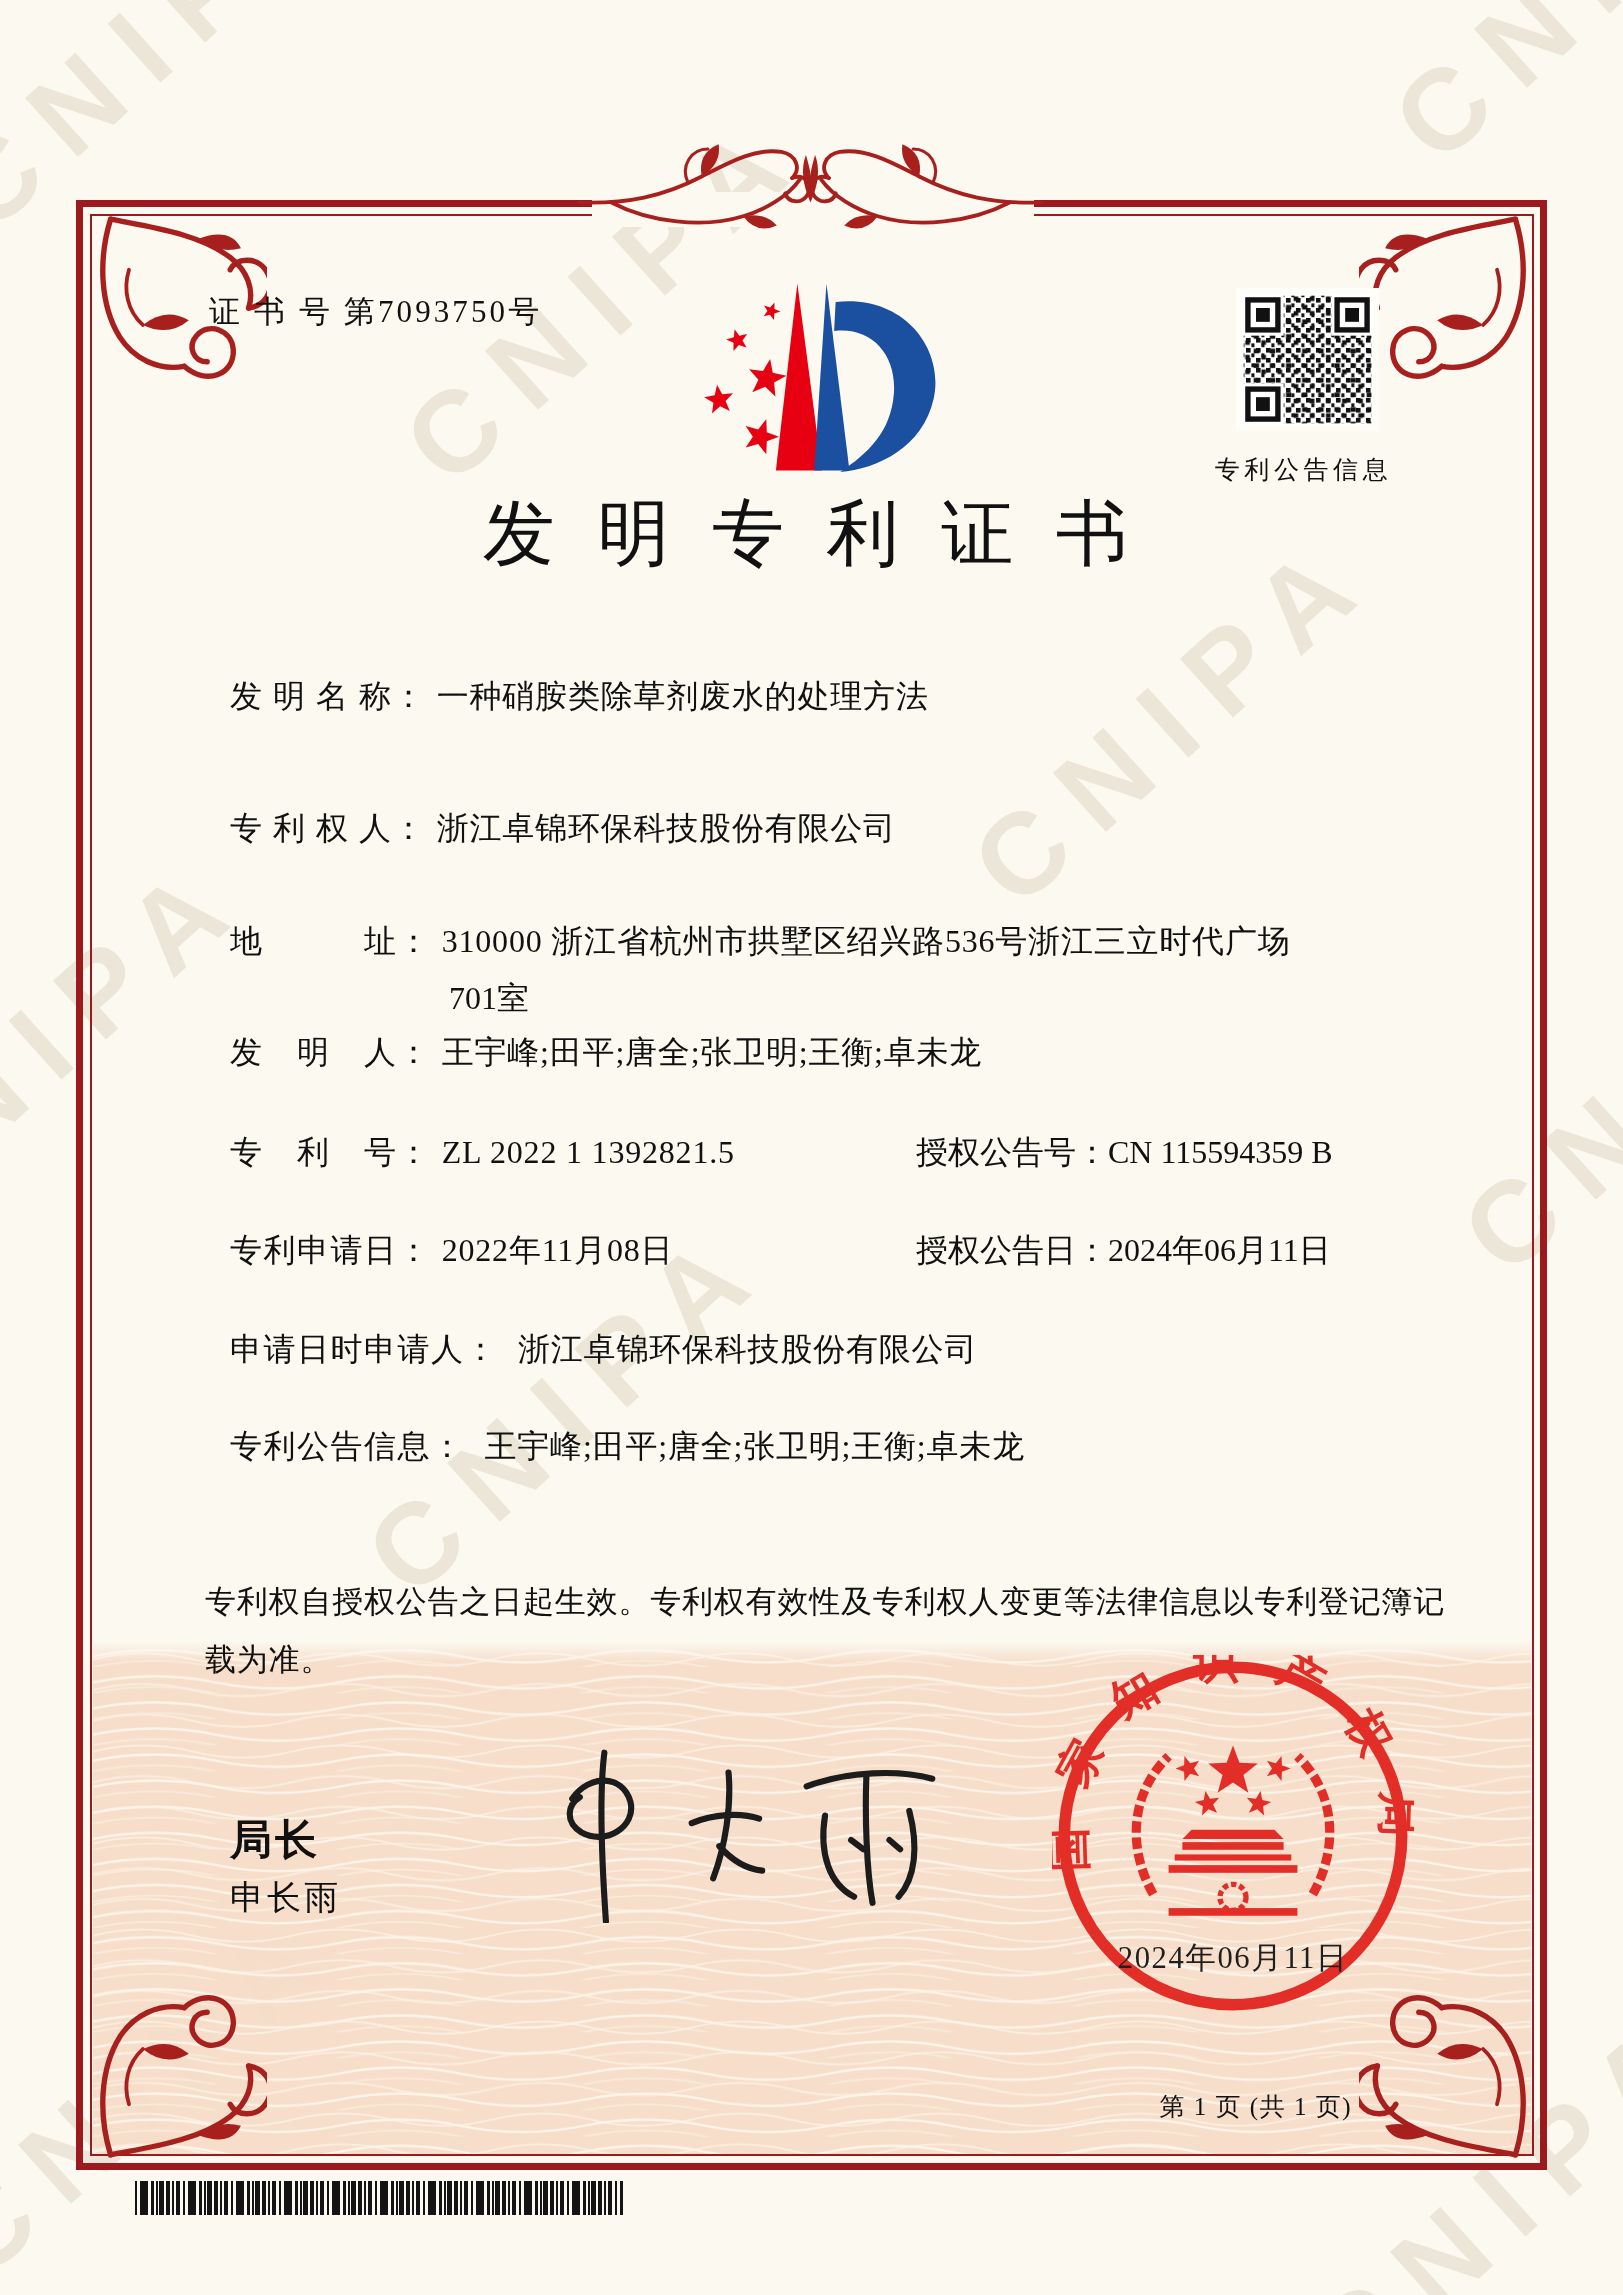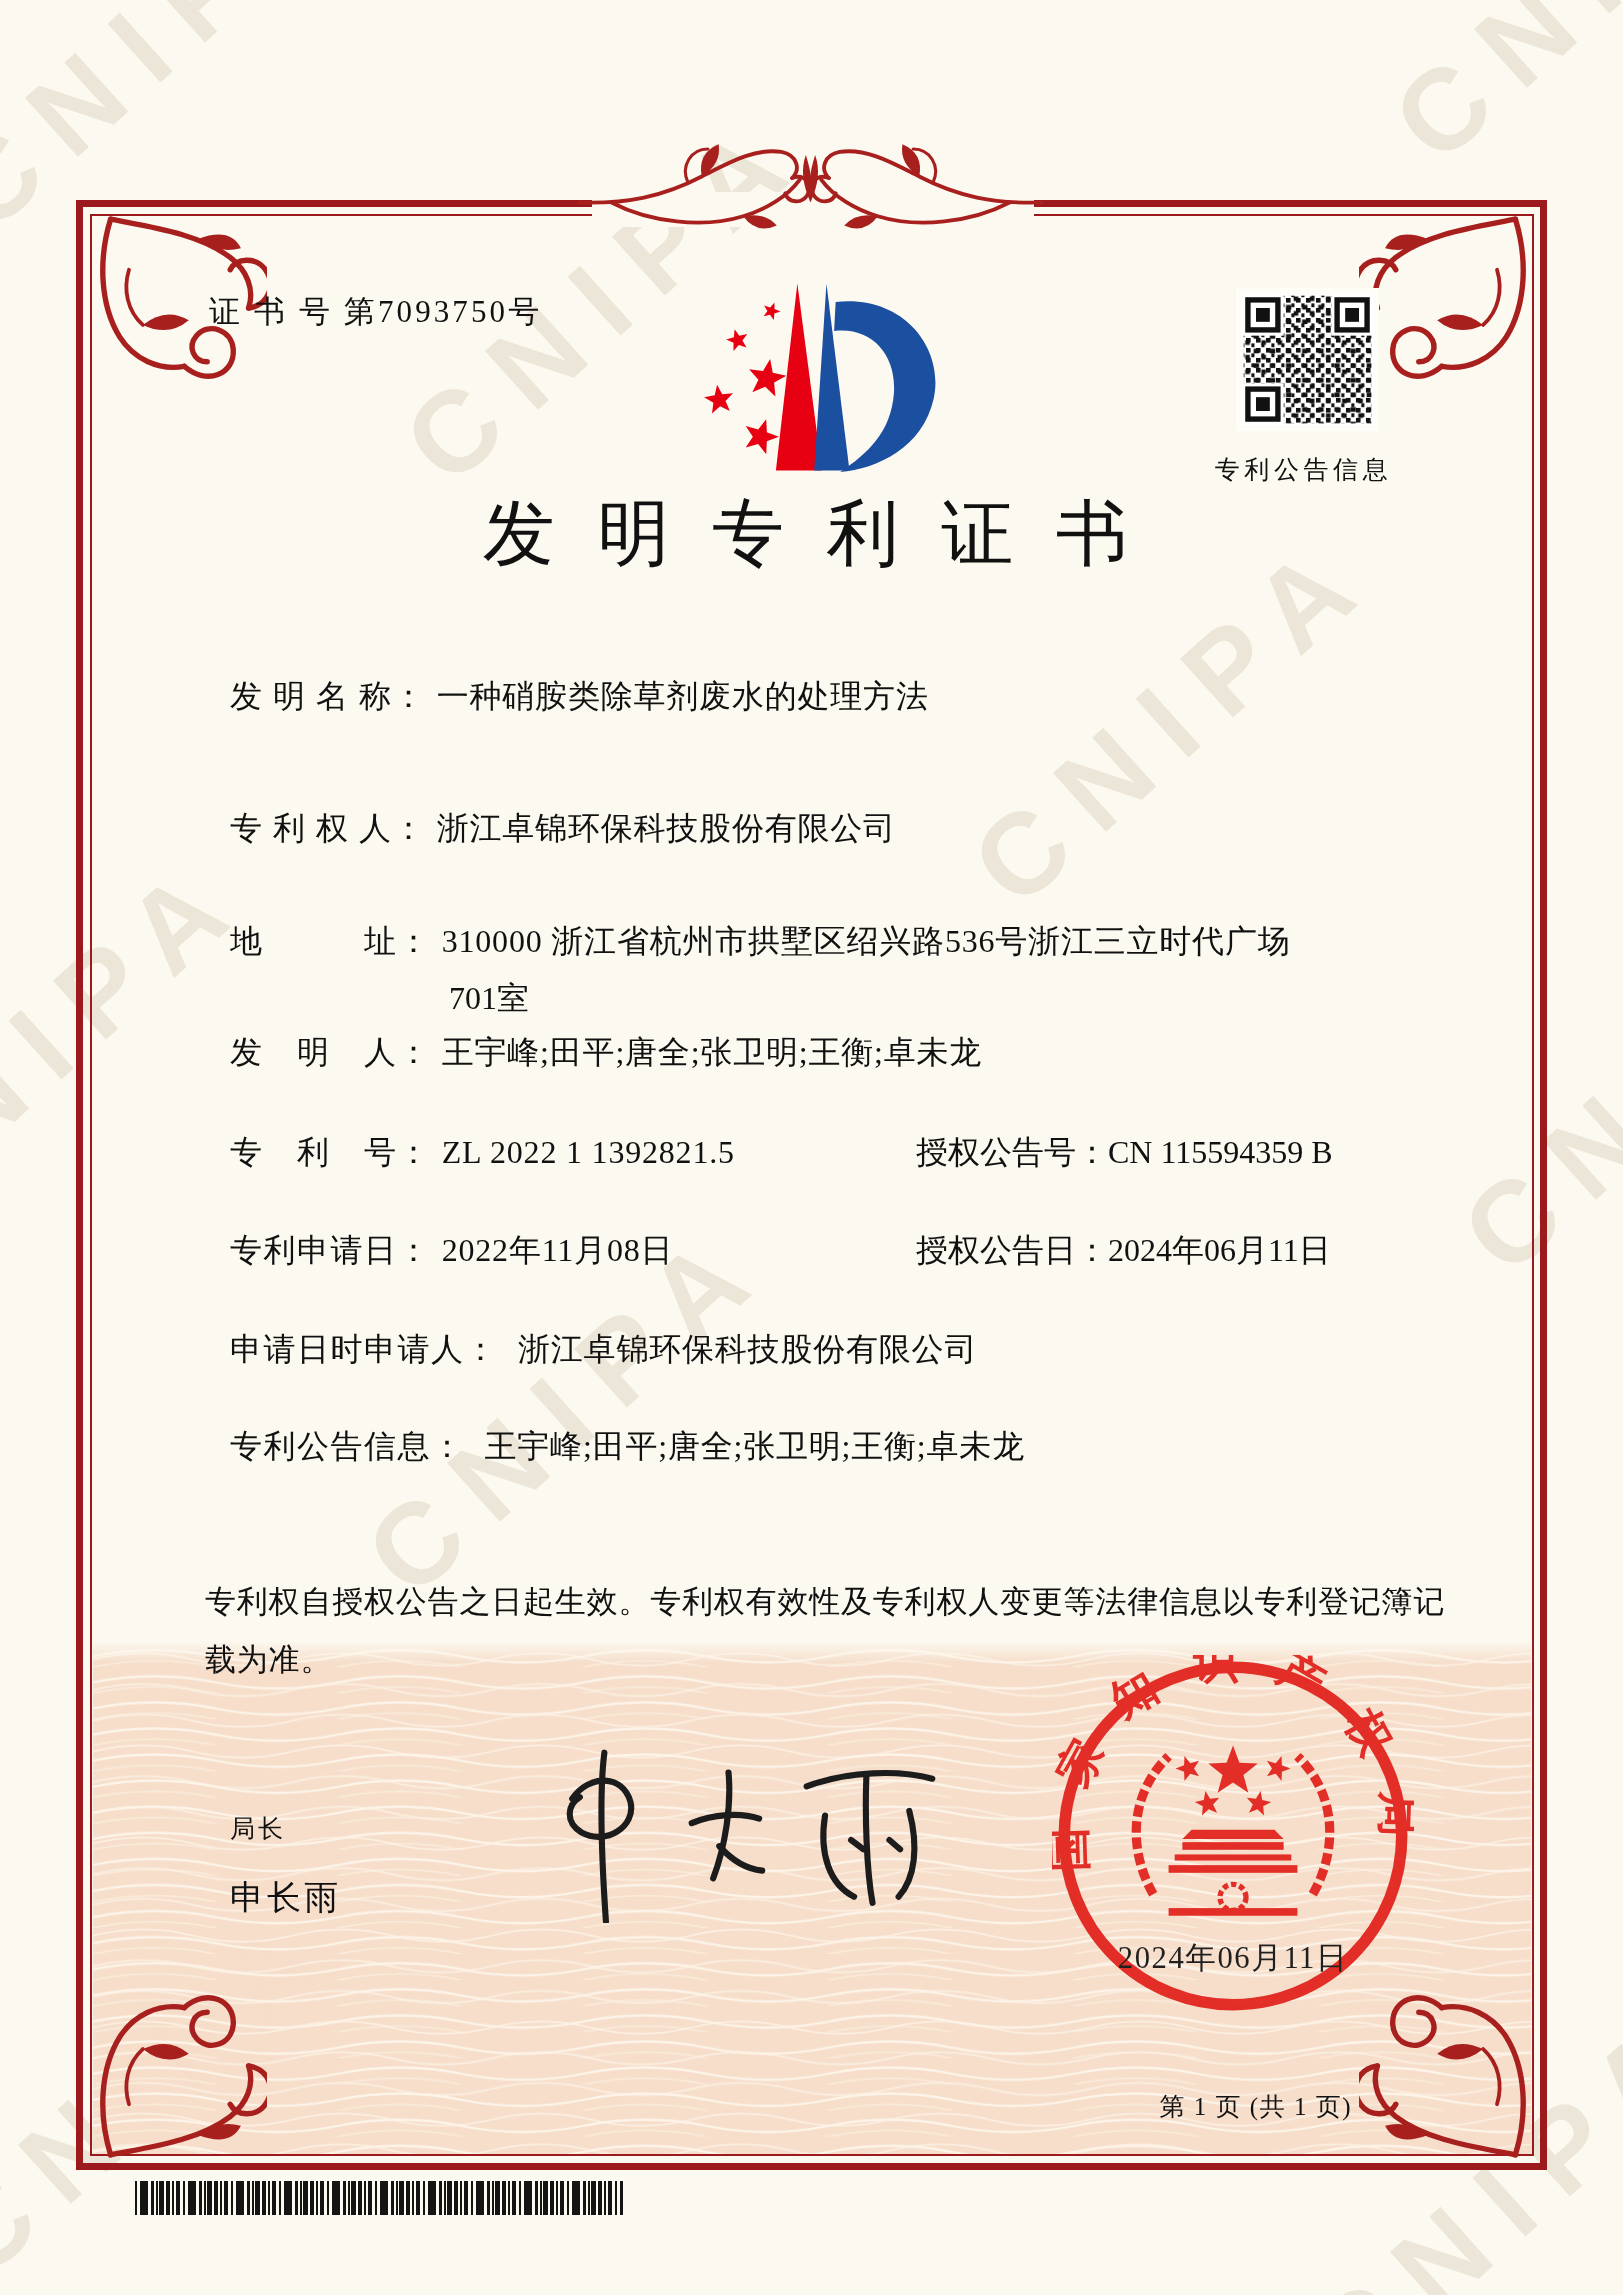--- a/index.html
+++ b/index.html
@@ -41,21 +41,21 @@
   .row .val{margin-left:10.7px;letter-spacing:0.8px;}
   .row2{font-size:32px;white-space:nowrap;}
   .addr2{left:449px;top:977px;font-size:32px;}
   .small-lbl{font-size:32px;}
   
   .legal{left:205px;top:1573px;width:1257px;font-size:31px;line-height:58px;letter-spacing:0.8px;}
   .legal .l1{text-indent:64px;}
   
   .guilloche{left:93px;top:1641px;width:1438px;height:514px;}
   
-  .sig-title{left:230px;top:1812px;font-size:25px;letter-spacing:3.1px;}
+  .sig-title{left:230px;top:1812px;font-size:42px;letter-spacing:3.1px;font-weight:bold;}
   .sig-name{left:230px;top:1875px;font-size:34px;letter-spacing:3.1px;}
   .sig-script{left:491px;top:1731px;}
   .seal{left:1052px;top:1655px;opacity:.95;}
   
   .page-footer{left:0;top:2090px;width:1352px;text-align:right;font-size:25px;letter-spacing:1.5px;}
   .barcode{
     left:135px;top:2181px;width:488px;height:34px;
     background:
       repeating-linear-gradient(90deg,#141414 0 2.3px,transparent 2.3px 5.4px,#141414 5.4px 7px,transparent 7px 9.2px,#141414 9.2px 13px,transparent 13px 16px),
       repeating-linear-gradient(90deg,#141414 0 1.5px,transparent 1.5px 7px,#141414 7px 10.7px,transparent 10.7px 17.6px,#141414 17.6px 19px,transparent 19px 24px);

